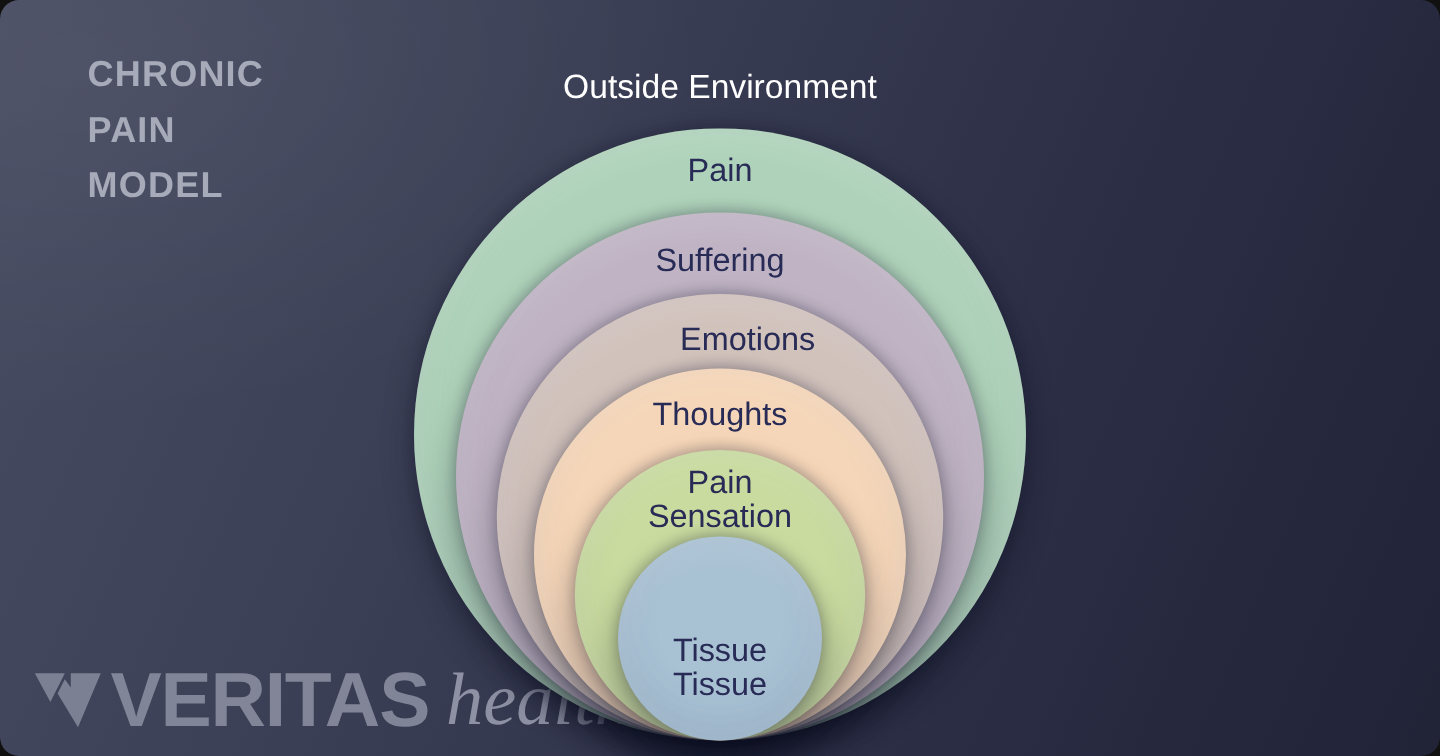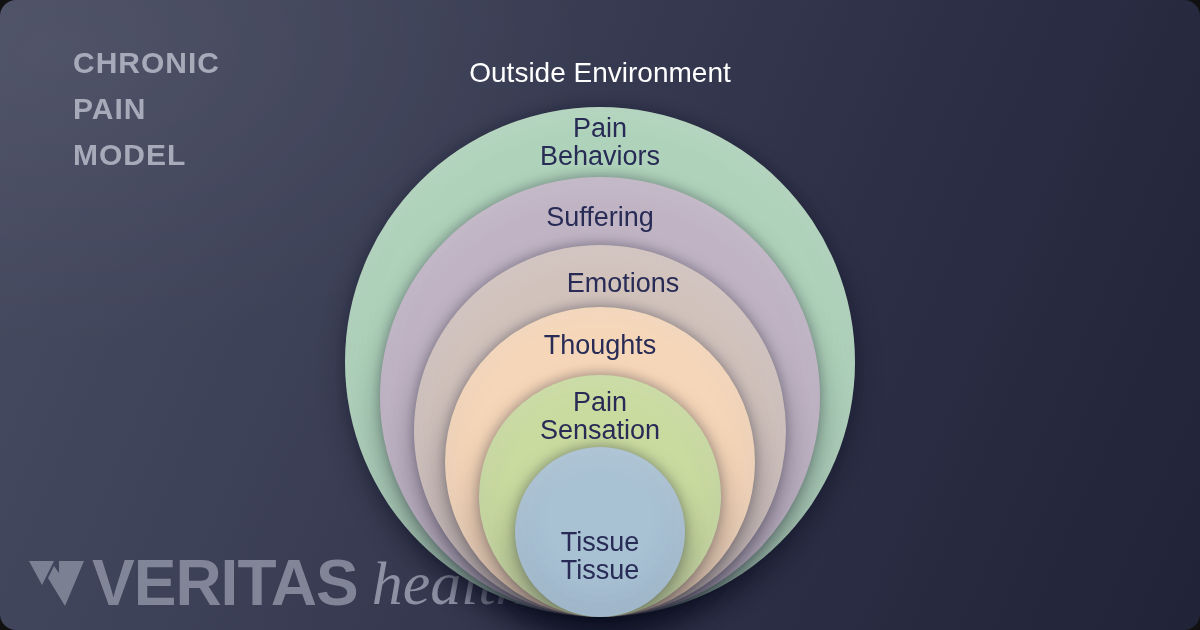--- a/index.html
+++ b/index.html
@@ -76,21 +76,20 @@
     <div>PAIN</div>
     <div>MODEL</div>
   </div>
 
   <div class="outside-label" style="color: rgb(255, 255, 255);">Outside Environment</div>
 
   <div>
       <div class="ring" style="height: 510px; width: 510px; left: 345px; top: 107px; background: rgb(175, 211, 186); z-index: 10;"></div>
       <div class="ring-label" style="top: 142px; color: rgb(39, 43, 85);">
         <div>Pain</div>
-        <div>Behaviors</div>
       </div>
       <div class="ring" style="height: 440px; width: 440px; left: 380px; top: 177px; background: rgb(192, 180, 196); z-index: 11;"></div>
       <div class="ring-label" style="top: 217px; color: rgb(39, 43, 85);">
         <div>Suffering</div>
       </div>
       <div class="ring" style="height: 372px; width: 372px; left: 414px; top: 245px; background: rgb(209, 194, 188); z-index: 12;"></div>
       <div class="ring-label" style="top: 283px; color: rgb(39, 43, 85); padding-left: 23px;">
         <div>Emotions</div>
       </div>
       <div class="ring" style="height: 310px; width: 310px; left: 445px; top: 307px; background: rgb(245, 214, 184); z-index: 13;"></div>

